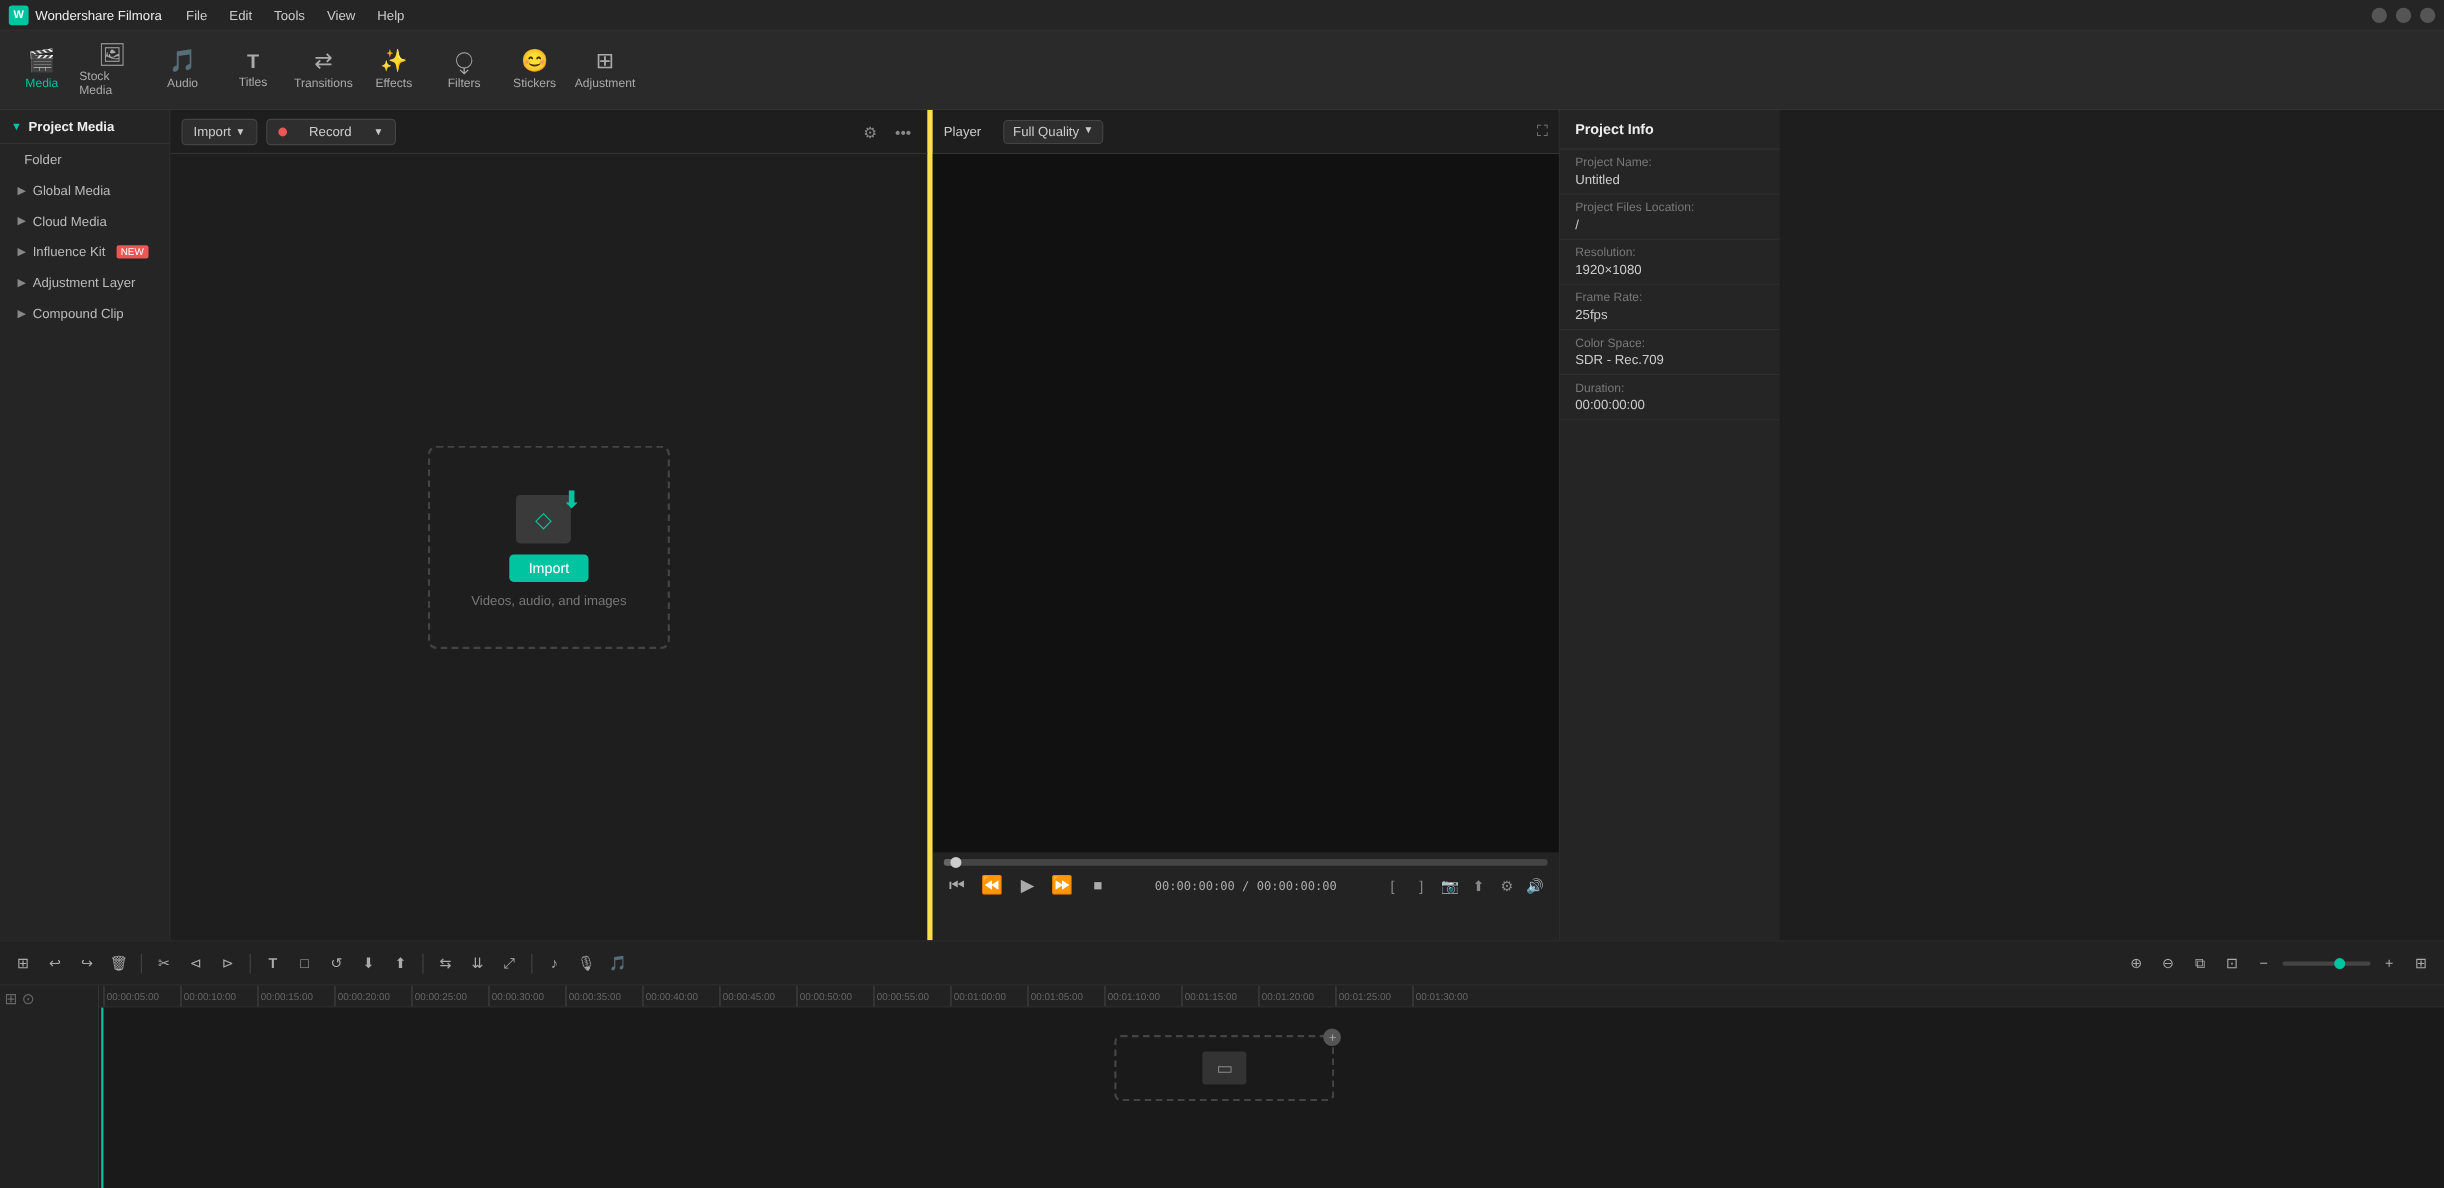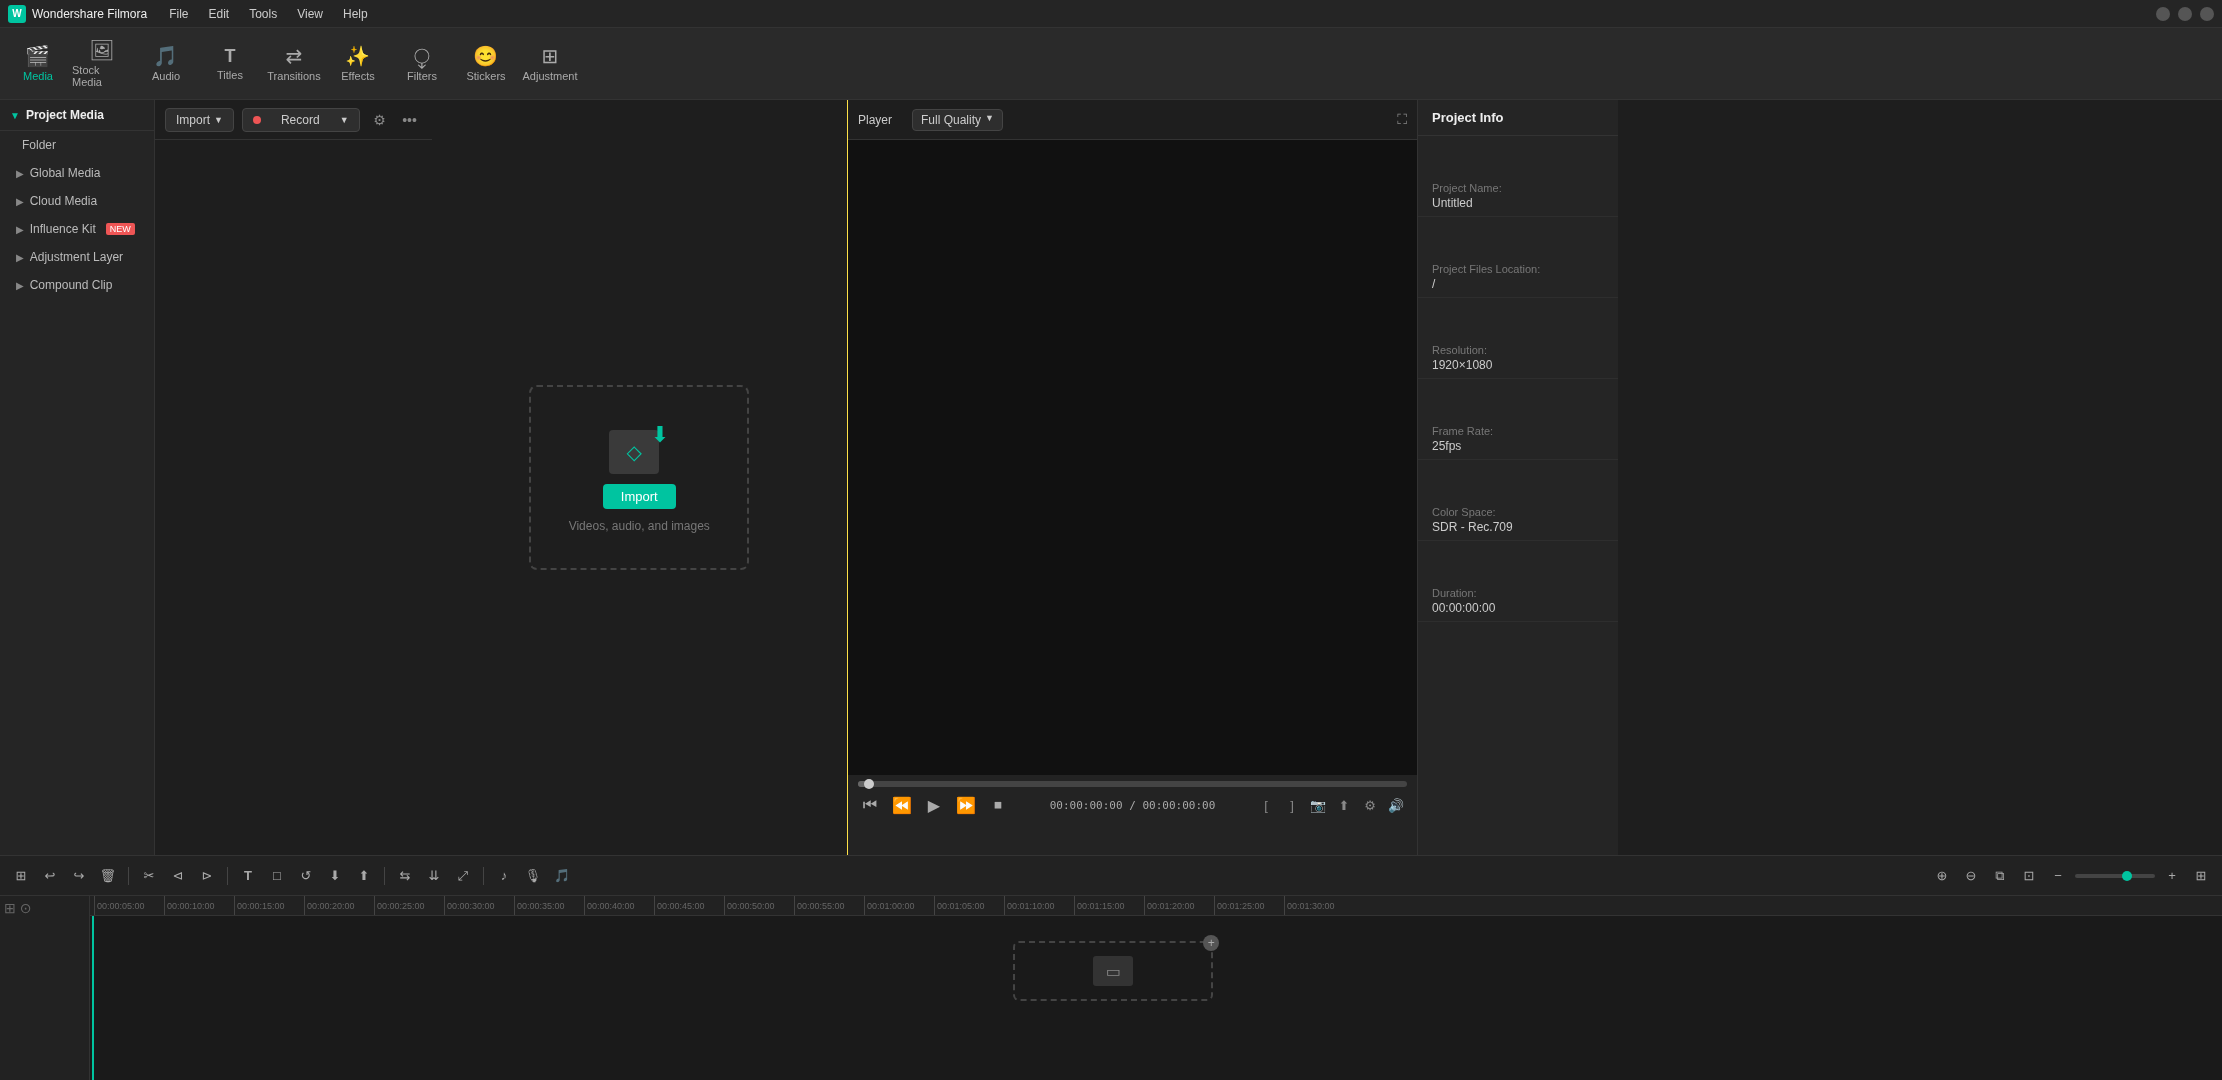--- a/index.html
+++ b/index.html
@@ -126,22 +126,22 @@
       gap: 6px;
     }
     .sidebar-item.indent { padding-left: 22px; }
     .sidebar-item .arrow { font-size: 10px; color: #888; }
 
     
     .media-panel {
       flex: 1;
       background: #1e1e1e;
       display: flex;
-      flex-direction: row;
-      border-right: 1px solid #fde047;
+      flex-direction: column;
+      border-right: 5px solid #fde047;
       max-width: 693px;
     }
     .media-toolbar {
       height: 40px;
       display: flex;
       align-items: center;
       padding: 0 10px;
       gap: 8px;
       border-bottom: 1px solid #333;
       flex-shrink: 0;
@@ -343,21 +343,21 @@
       font-weight: 600;
       border-bottom: 1px solid #333;
     }
     .project-info-row {
       padding: 6px 14px;
       display: flex;
       flex-direction: column;
       gap: 2px;
       border-bottom: 1px solid #2e2e2e;
     }
-    .project-info-label { color: #777; font-size: 11px; margin-top: 40px; }
+    .project-info-label { color: #777; font-size: 11px; }
     .project-info-value { color: #ccc; font-size: 12px; }
 
     
     .timeline-area {
       height: 225px;
       background: #1a1a1a;
       border-top: 1px solid #333;
       display: flex;
       flex-direction: column;
       flex-shrink: 0;

